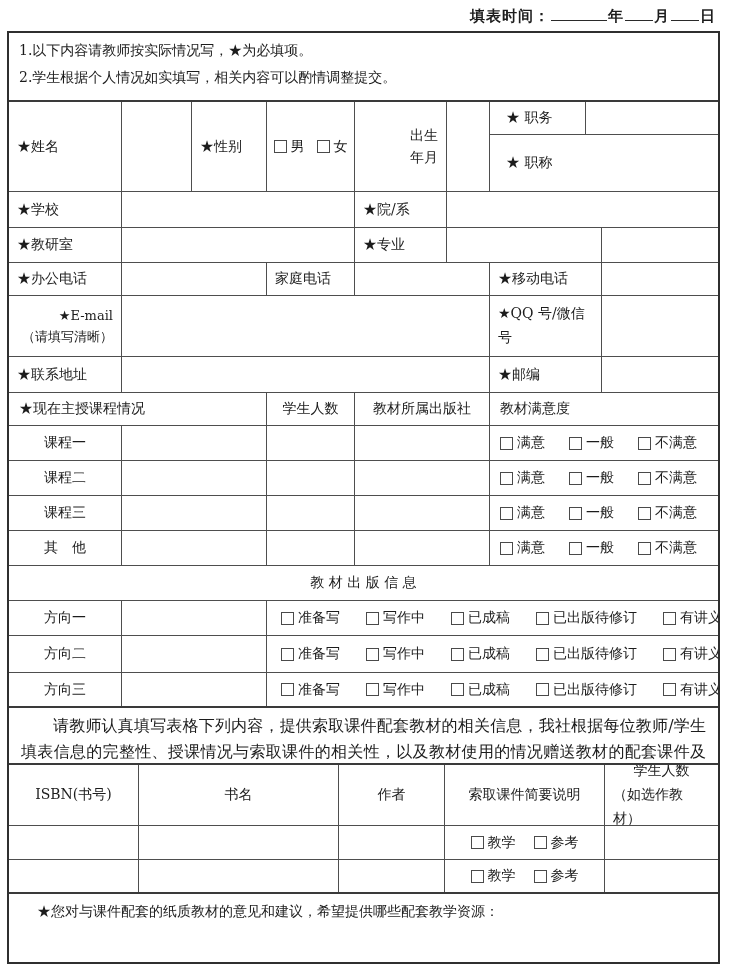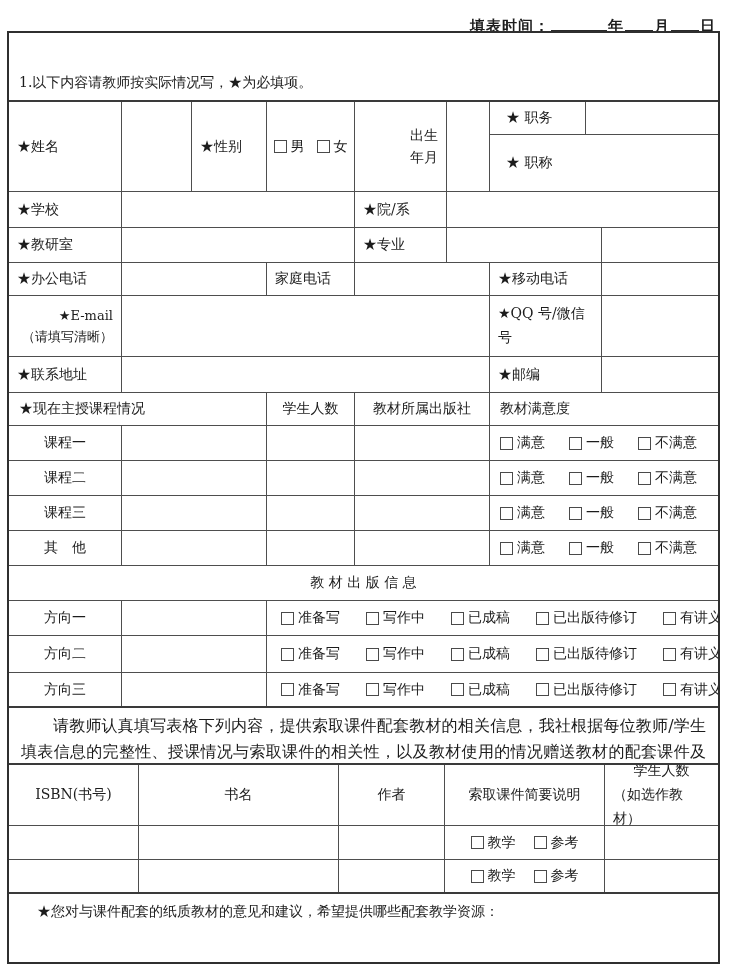--- a/index.html
+++ b/index.html
@@ -5,21 +5,21 @@
   html,body{margin:0;padding:0;}
   body{
     width:754px;height:977px;background:#ffffff;
     font-family:"DejaVu Serif","Liberation Serif",serif;
     color:#1c1c1c;position:relative;overflow:hidden;
   }
   .sheet{position:absolute;left:0;top:0;width:754px;height:977px;}
 
   
   .topline{
-    position:absolute;top:16px;right:38px;font-size:15px;font-weight:600;
+    position:absolute;top:6px;right:38px;font-size:15px;font-weight:600;
     letter-spacing:1px;white-space:nowrap;
   }
   .blank{display:inline-block;border-bottom:1.5px solid #2a2a2a;height:14px;vertical-align:baseline;margin:0 1px;}
   .blank.year{width:56px}
   .blank.mon{width:28px}
   .blank.day{width:28px}
 
   
   .tbl{
     position:absolute;left:7px;top:31px;width:709px;
@@ -56,21 +56,21 @@
   .i2{width:200px;flex:0 0 200px}
   .i3{width:106px;flex:0 0 106px}
   .i4{width:160px;flex:0 0 160px}
 
   
   .rt{flex:1;display:flex;flex-direction:column;}
   .sub{display:flex;border-bottom:1px solid #4e4e4e;height:33px;box-sizing:border-box;}
   .sub:last-child{border-bottom:none;flex:1;}
 
   
-  .notes{flex-direction:column;align-items:flex-start;justify-content:flex-end;padding:4px 10px;}
+  .notes{flex-direction:column;align-items:flex-start;justify-content:flex-start;padding:4px 10px;}
   .notes div{line-height:27px;}
 
   
   .opt{display:inline-flex;align-items:center;white-space:nowrap;}
   .cb{
     width:11px;height:11px;border:1.2px solid #4a4a4a;background:#fff;
     margin-right:4px;flex:0 0 auto;display:inline-block;
   }
   .optrow{display:flex;align-items:center;gap:26px;}
   .gap16{gap:24px}
@@ -99,20 +99,21 @@
 
   <div class="topline">
     <span>填表时间：</span><span class="blank year"></span><span>年</span><span class="blank mon"></span><span>月</span><span class="blank day"></span><span>日</span>
   </div>
 
   <div class="tbl">
 
     <div class="r thick" style="height:69px">
       <div class="c notes">
         <div>1.以下内容请教师按实际情况写，★为必填项。</div>
+        <div>2.学生根据个人情况如实填写，相关内容可以酌情调整提交。</div>
       </div>
     </div>
 
     <div class="r" style="height:90px">
       <div class="c wA">★姓名</div>
       <div class="c wB"></div>
       <div class="c wC">★性别</div>
       <div class="c wD center optrow gap12">
           <span class="opt">
             <span class="cb"></span>

